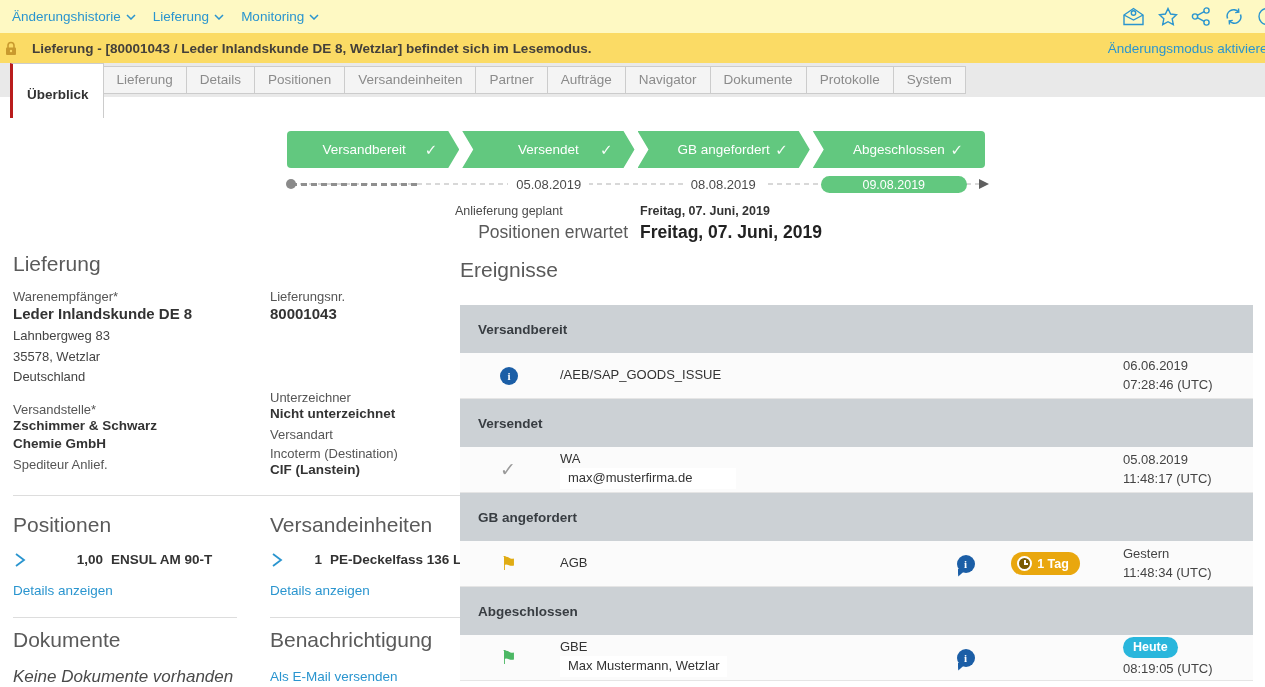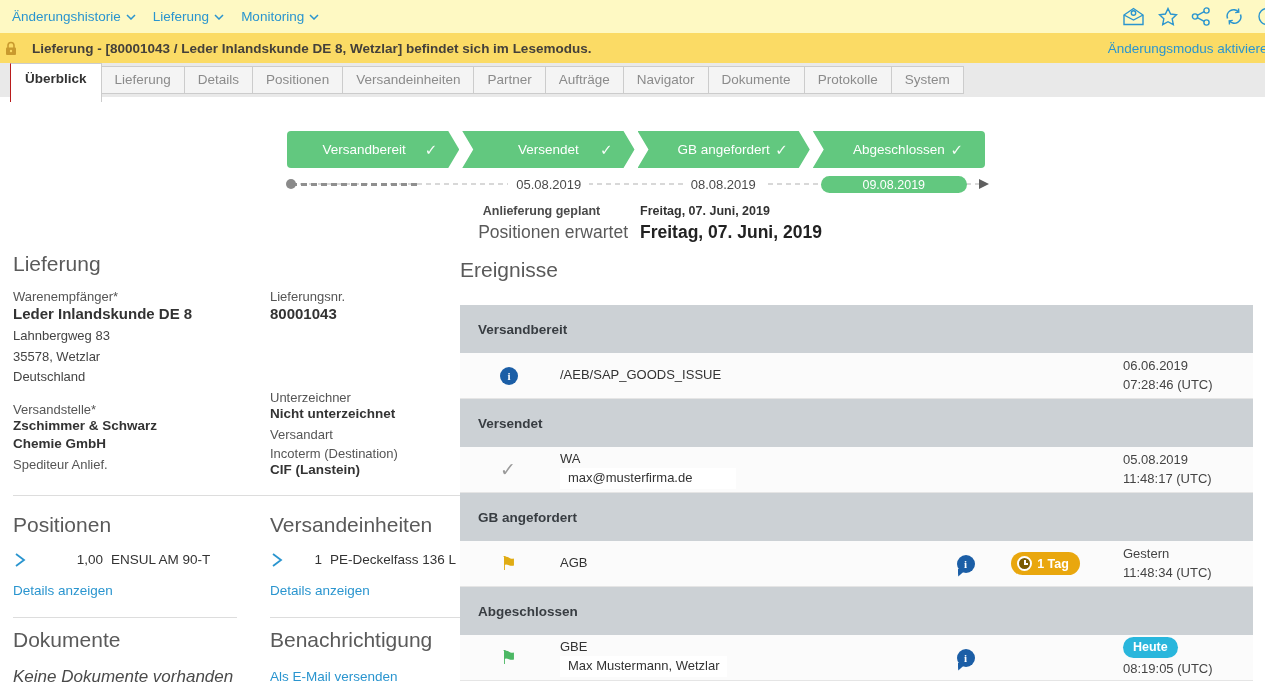--- a/index.html
+++ b/index.html
@@ -41,22 +41,22 @@
     padding-left:10px; position:relative;
   }
   .tab {
     background:#f4f4f4; border:1px solid #ccc; color:#8b8b8b;
     font-size:13.5px; line-height:26px; padding:0 13px; margin-top:3px;
     cursor:pointer; white-space:nowrap;
   }
   .tab + .tab { border-left:none; }
   .tab.active {
     background:#fff; color:#333; font-weight:700; margin-top:0;
-    line-height:30px; padding:0 14px 8px; border-bottom:none; z-index:2;
-    border-left:1px solid #b91c1c;
+    line-height:30px; padding:16px 14px 8px; border-bottom:none; z-index:2;
+    border-left:3px solid #b91c1c;
   }
 
   
   .stepper { position:absolute; left:287px; top:131px; width:698px; height:37px; display:flex; gap:3px; }
   .step {
     flex:1; background:#62c87f; color:#fff; font-size:13.5px;
     display:flex; align-items:center; justify-content:center; position:relative;
   }
   .step .check { position:absolute; right:22px; font-size:15px; opacity:.95; }
   .step.first { clip-path: polygon(0 0, calc(100% - 11px) 0, 100% 50%, calc(100% - 11px) 100%, 0 100%); border-radius:4px 0 0 4px; }
@@ -82,38 +82,38 @@
     margin:0 18px 0 10px; height:17px; flex:1; background:#62c87f; border-radius:9px;
     color:#fff; font-size:12.5px; display:flex; align-items:center; justify-content:center; z-index:1;
   }
   .tl-arrow {
     position:absolute; right:-4px; top:3px; width:0; height:0;
     border-top:5.5px solid transparent; border-bottom:5.5px solid transparent; border-left:10px solid #5f5f5f;
   }
 
   
   .ddates { position:absolute; left:455px; top:204px; display:grid; grid-template-columns:173px auto; column-gap:12px; row-gap:4px; }
-  .ddates .lab1 { text-align:center; font-size:12.5px; color:#4a4a4a; align-self:center;font-weight:bold; }
+  .ddates .lab1 { text-align:left; font-size:12.5px; color:#4a4a4a; align-self:center; }
   .ddates .val1 { font-size:12.5px; font-weight:700; color:#333; align-self:center; }
   .ddates .lab2 { text-align:right; font-size:17.5px; color:#5a5a5a; }
   .ddates .val2 { font-size:17.5px; font-weight:700; color:#222; }
 
   
   .left-panel { position:absolute; left:13px; top:252px; width:449px; }
   h2.sec { font-size:21px; font-weight:400; color:#5a5a5a; }
   .fcols { display:grid; grid-template-columns:257px 190px; }
   .flabel { font-size:13px; color:#555; }
   .fvalue { font-size:13.5px; font-weight:700; color:#333; line-height:1.35; }
   .fvalue.big { font-size:15px; }
   .addr { font-size:13px; color:#444; line-height:1.35; margin-top:3px; }
   .mt14 { margin-top:13px; } .mt16 { margin-top:16px; } .mt4 { margin-top:4px; }
   .divider { border-top:1px solid #ddd; margin-top:15px; }
   .subcols { display:grid; grid-template-columns:257px 192px; }
   .sub h2 { margin:17px 0 15px; }
-  .itemrow { display:flex; align-items:center; gap:8px; font-size:13.5px; color:#333; }
+  .itemrow { display:flex; align-items:center; gap:8px; font-size:13.5px; color:#333;font-weight:bold; }
   .itemrow .qty { width:68px; text-align:right; }
   .link { color:#2a95cf; font-size:13.5px; cursor:pointer; display:inline-block; }
   .itemlink { margin-top:15px; }
   .botcols { display:grid; grid-template-columns:224px 192px; column-gap:33px; margin-top:18px; }
   .botcol { border-top:1px solid #ddd; padding-top:10px; }
   .botcol h2 { margin-bottom:15px; }
   .empty-note { font-style:italic; font-size:17px; color:#4a4a4a; }
 
   
   .events { position:absolute; left:460px; top:258px; width:793px; }

